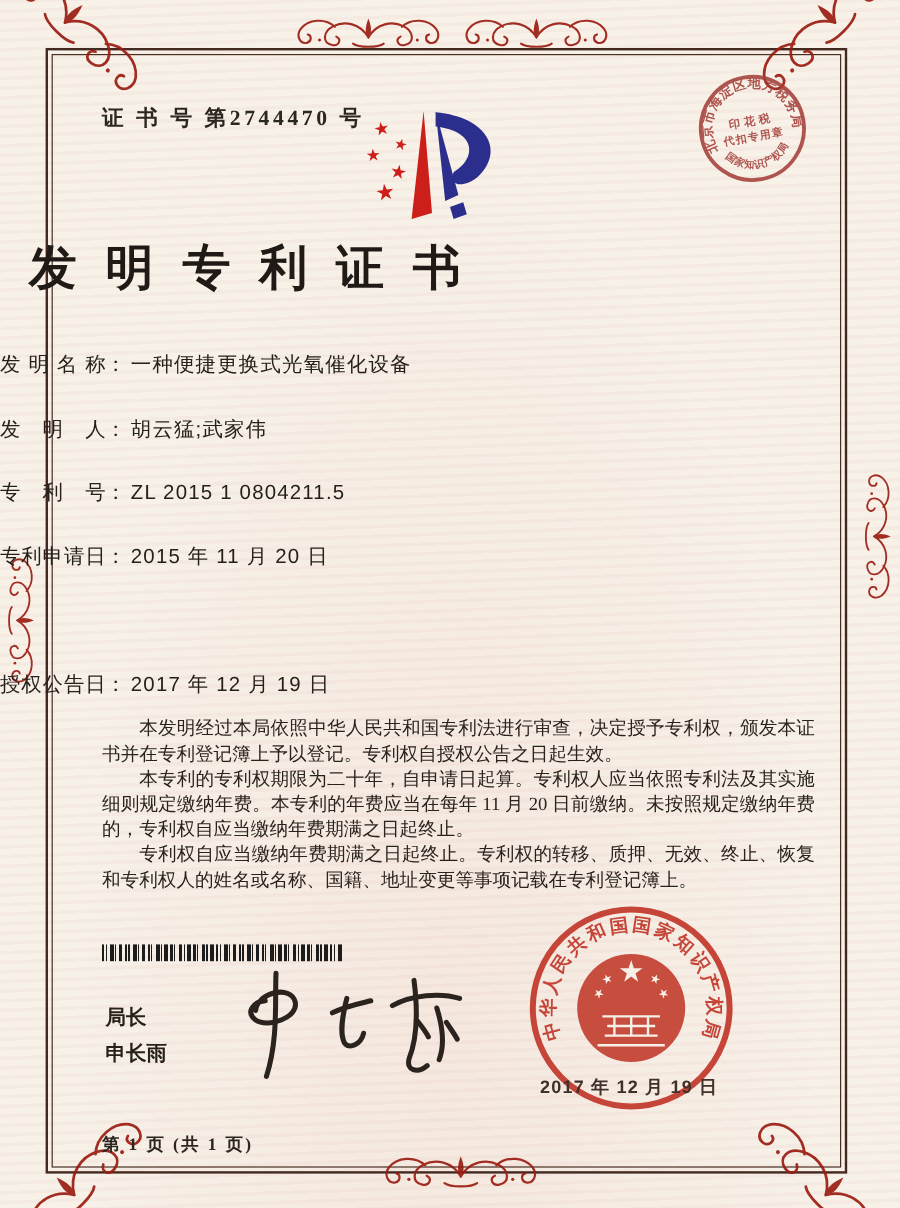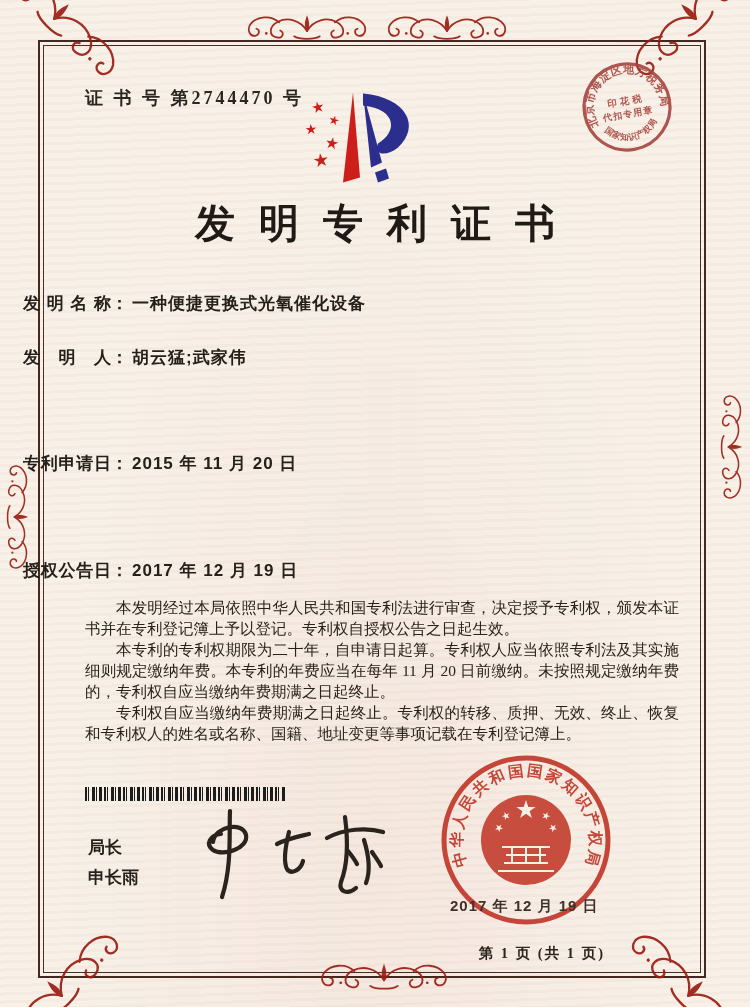--- a/index.html
+++ b/index.html
@@ -35,29 +35,29 @@
   .orn-left{left:-38px;top:502px;width:112px;height:30px;transform:rotate(90deg);}
   .orn-right{right:-38px;top:432px;width:112px;height:30px;transform:rotate(90deg);}
 
   .cert-no{
     position:absolute;left:85px;top:86px;
     font-family:"Liberation Serif",serif;font-size:18px;font-weight:600;
     letter-spacing:3px;color:#2c2620;
   }
   .logo{position:absolute;left:297px;top:90px;width:130px;height:96px;}
   .title{
-    position:absolute;left:0;right:0;top:196px;text-align:center;
+    position:absolute;left:0;right:0;top:196px;
     font-family:"Liberation Serif",serif;font-size:40px;font-weight:600;
     letter-spacing:24px;text-indent:24px;color:#1f1a15;
   }
   .tax-stamp{
     position:absolute;left:577px;top:57px;width:100px;height:100px;
     transform:rotate(-10deg);opacity:.88;
   }
-  .field-row{position:absolute;left:0;white-space:nowrap;font-size:17px;font-weight:700;color:#26201a;padding-left:23px;}
+  .field-row{position:absolute;left:0;white-space:nowrap;font-size:17px;font-weight:400;color:#26201a;}
   .row-0{top:292px}.row-1{top:346px}.row-2{top:399px}
   .row-3{top:452px}.row-4{top:506px}.row-5{top:559px}
   .lab{display:inline-block;width:88px;text-align:justify;text-align-last:justify;}
   .colon{display:inline-block;margin-right:4px;}
   .val{letter-spacing:1px;}
   .body-text{
     position:absolute;left:85px;top:597px;width:594px;
     font-family:"Liberation Serif",serif;font-size:15.5px;line-height:21px;
     color:#2a231c;text-align:justify;font-weight:500;
   }
@@ -73,21 +73,21 @@
   }
   .issuer-title{position:absolute;left:88px;top:836px;font-size:17px;font-weight:700;}
   .issuer-name{position:absolute;left:88px;top:866px;font-size:17px;font-weight:700;}
   .signature{position:absolute;left:185px;top:804px;width:215px;height:100px;}
   .official-seal{position:absolute;left:438px;top:752px;width:176px;height:176px;opacity:.93;z-index:1;}
   .seal-date{
     position:absolute;left:450px;top:897px;z-index:2;
     font-size:15px;font-weight:700;letter-spacing:1px;color:#41302a;
   }
   .page-footer{
-    position:absolute;left:85px;top:944px;width:520px;text-align:right;
+    position:absolute;left:85px;top:944px;width:520px;text-align:left;
     font-family:"Liberation Serif",serif;font-size:14.5px;font-weight:600;color:#2c2620;
     letter-spacing:2px;
   }
 </style>
 </head>
 <body>
 
 <svg width="0" height="0" style="position:absolute" aria-hidden="true">
   <defs>
     <polygon id="star" points="0,-1 0.588,0.809 -0.951,-0.309 0.951,-0.309 -0.588,0.809"></polygon>
@@ -187,20 +187,23 @@
     <text x="50" y="60" text-anchor="middle" font-size="9" letter-spacing="1.2" fill="#a5403a" font-weight="700">代扣专用章</text>
   </svg>
 
   <div class="title">发明专利证书</div>
 
   <div class="field-row row-0">
     <span class="lab">发明名称</span><span class="colon">：</span><span class="val">一种便捷更换式光氧催化设备</span>
   </div>
   <div class="field-row row-1">
     <span class="lab">发明人</span><span class="colon">：</span><span class="val">胡云猛;武家伟</span>
+  </div>
+  <div class="field-row row-2">
+    <span class="lab">专利号</span><span class="colon">：</span><span class="val">ZL 2015 1 0804211.5</span>
   </div>
   <div class="field-row row-3">
     <span class="lab">专利申请日</span><span class="colon">：</span><span class="val">2015 年 11 月 20 日</span>
   </div>
   <div class="field-row row-5">
     <span class="lab">授权公告日</span><span class="colon">：</span><span class="val">2017 年 12 月 19 日</span>
   </div>
 
   <div class="body-text">
     <p>本发明经过本局依照中华人民共和国专利法进行审查，决定授予专利权，颁发本证书并在专利登记簿上予以登记。专利权自授权公告之日起生效。</p>

